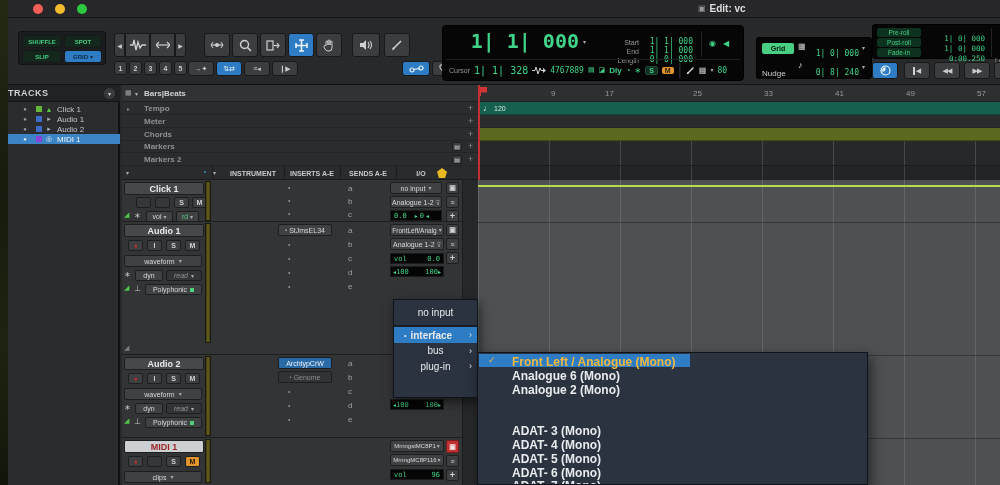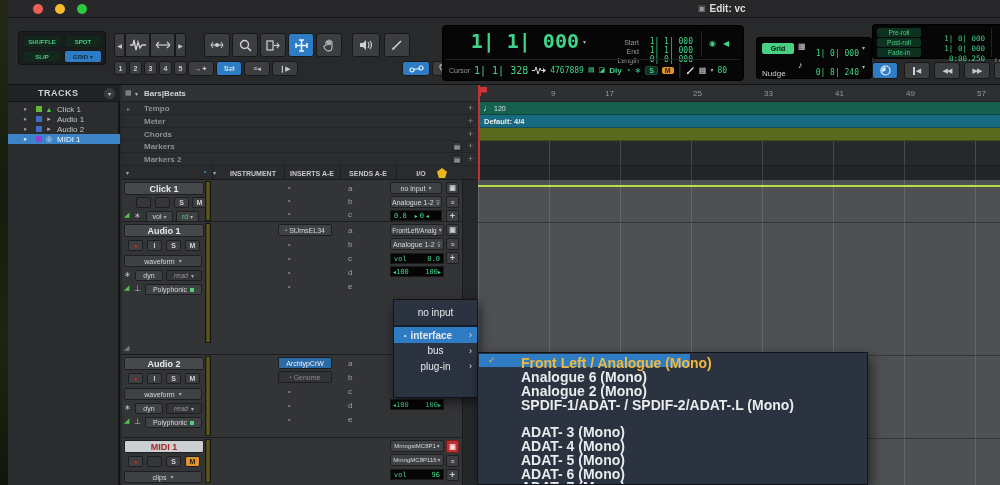--- a/index.html
+++ b/index.html
@@ -15,21 +15,21 @@
 .tb{position:absolute;width:15px;height:11px;background:#3e3f41;border:1px solid #1d1e20;border-radius:2px;font-size:7px;font-weight:bold;color:#cfd1d3;display:flex;align-items:center;justify-content:center}
 .plate{position:absolute;background:#3f4143;border:1px solid #1d1e20;border-radius:2px;font-size:7px;color:#d6d8da;display:flex;align-items:center;justify-content:center;white-space:nowrap}
 .blk{position:absolute;background:#050505;border:1px solid #1a1b1d;display:flex;align-items:center;font-size:7px}
 .caret{font-size:6px;color:#a9abad;line-height:1}
 .rowlabel{font-size:8px;color:#8e9194}
 .colhdr{position:absolute;top:1px;height:12px;font-size:7px;font-weight:bold;color:#c6c8ca;display:flex;align-items:center;justify-content:center}
 .sendletter{position:absolute;left:8px;font-size:8px;color:#9fa1a3}
 .insdot{position:absolute;left:6px;font-size:7px;color:#8d8f91}
 .lane{position:absolute;left:0;width:522px;background:#4e5052;background-image:repeating-linear-gradient(to right,#63666a 0,#63666a 1px,transparent 1px,transparent 71px);border-top:1px solid #35373a}
 .mi{display:flex;align-items:center;justify-content:center;font-size:10px;color:#e7e9eb}
-.sub-item{position:absolute;left:43px;font-size:14px;font-weight:600;color:#e9ebed;white-space:nowrap}
+.sub-item{position:absolute;left:34px;font-size:12px;font-weight:600;color:#e9ebed;white-space:nowrap}
 .track-item{position:absolute;left:0;width:112px;height:10px;display:flex;align-items:center;font-size:8px;color:#c3c5c7}
 .ticon{width:10px;text-align:center;font-size:6px}
 svg{display:block}
 </style>
 </head>
 <body>
 
 <div id="root">
 
   <div class="r" style="left:0;top:0;width:8px;height:485px;background:linear-gradient(180deg,#232a14,#161b0d 40%,#1e2410 70%,#12160a)"></div>
@@ -244,21 +244,21 @@
     <div class="r btn" style="left:896px;top:44px;width:26px;height:17px;font-size:7px">
         <span style="border-left:2px solid #cfd1d3;padding-left:1px">◀</span>
       </div>
     <div class="r btn" style="left:926px;top:44px;width:26px;height:17px;font-size:7px;letter-spacing:-1px">◀◀</div>
     <div class="r btn" style="left:956px;top:44px;width:26px;height:17px;font-size:7px;letter-spacing:-1px">▶▶</div>
     <div class="r btn" style="left:986px;top:44px;width:26px;height:17px;font-size:7px"></div>
   </div>
 
   <div class="r" style="left:8px;top:85px;width:112px;height:400px;background:#2b2c2e;border-right:2px solid #121314">
     <div class="r" style="left:0;top:0;width:112px;height:17px;background:#212225;border-bottom:1px solid #151618;display:flex;align-items:center">
-      <span style="font-size:9px;font-weight:bold;color:#cdd0d2;margin-left:30px;letter-spacing:.5px">TRACKS</span>
+      <span style="font-size:9px;font-weight:bold;color:#cdd0d2;letter-spacing:.5px">TRACKS</span>
       <span style="margin-left:auto;margin-right:5px;width:11px;height:11px;border-radius:50%;background:#3a3b3d;display:flex;align-items:center;justify-content:center;font-size:6px;color:#cfd1d3">▾</span>
     </div>
     <div class="track-item" style="top:19px">
       <span class="ticon" style="margin-left:12px;color:#97999b">●</span>
       <span style="width:6px;height:6px;background:#63b83a;margin-left:6px"></span>
       <span class="ticon" style="color:#58c83c;font-size:7px;margin-left:2px">▲</span>
       <span style="margin-left:3px">Click 1</span>
     </div>
     <div class="track-item" style="top:29px">
       <span class="ticon" style="margin-left:12px;color:#97999b">●</span>
@@ -334,23 +334,20 @@
       <span class="r dim" style="left:286px;top:4px;font-size:8px">33</span>
       <span class="r dim" style="left:357px;top:4px;font-size:8px">41</span>
       <span class="r dim" style="left:428px;top:4px;font-size:8px">49</span>
       <span class="r dim" style="left:499px;top:4px;font-size:8px">57</span>
       <div class="r" style="left:2px;top:2px;width:7px;height:9px;background:#d03434;clip-path:polygon(0 0,100% 0,100% 60%,15% 60%,15% 100%,0 100%)"></div>
     </div>
     <div class="r" style="left:0;top:17px;width:522px;height:13px;background:#15604f;border-bottom:1px solid #0e463a;display:flex;align-items:center">
       <span style="font-size:9px;color:#e8f0ec;margin-left:5px">♩</span>
       <span style="font-size:7px;color:#d8e6e0;margin-left:2px">120</span>
     </div>
-    <div class="r" style="left:0;top:30px;width:522px;height:13px;background:#176a80;border-bottom:1px solid #10505f;display:flex;align-items:center">
-      <span style="font-size:7.5px;font-weight:bold;color:#e8eef0;margin-left:6px">Default: 4/4</span>
-    </div>
     <div class="r" style="left:0;top:43px;width:522px;height:13px;background:#5a691e;border-bottom:1px solid #414d14"></div>
     <div class="r" style="left:0;top:56px;width:522px;height:25px;background:#27282a;background-image:repeating-linear-gradient(to right,rgba(130,134,138,.35) 0,rgba(130,134,138,.35) 1px,transparent 1px,transparent 71px);border-bottom:1px solid #1c1d1f"></div>
     <div class="r" style="left:0;top:81px;width:522px;height:14px;background:#232426;background-image:repeating-linear-gradient(to right,rgba(130,134,138,.3) 0,rgba(130,134,138,.3) 1px,transparent 1px,transparent 71px)"></div>
     <div class="lane" style="top:95px;height:42px;border-top:none">
       <div class="r" style="left:0;top:5px;width:522px;height:2px;background:#b8dc4e"></div>
     </div>
     <div class="lane" style="top:137px;height:133px"></div>
     <div class="lane" style="top:270px;height:83px"></div>
     <div class="lane" style="top:353px;height:47px"></div>
     <div class="r" style="left:0;top:0;width:2px;height:95px;background:#c23232"></div>
@@ -593,21 +590,20 @@
         <span style="position:absolute;right:5px;font-size:9px">›</span>
       </div>
   </div>
 
   <div class="r" style="left:477px;top:352px;width:391px;height:133px;background:#2b3340;border:1px solid #10141a;box-shadow:3px 5px 12px rgba(0,0,0,.55);overflow:hidden;z-index:41">
     <div class="r" style="left:1px;top:1px;width:211px;height:13px;background:#2e7cc4"></div>
     <span class="r" style="left:10px;top:2px;font-size:9px;color:#f0b93e;z-index:2">✓</span>
     <span class="sub-item" style="top:2px;color:#f0b93e;font-weight:bold;z-index:2">Front Left / Analogue (Mono)</span>
     <span class="sub-item" style="top:16px">Analogue 6 (Mono)</span>
     <span class="sub-item" style="top:30px">Analogue 2 (Mono)</span>
-    <span class="sub-item" style="top:44px">SPDIF-1/ADAT- / SPDIF-2/ADAT-.L (Mono)</span>
     <span class="sub-item" style="top:71px">ADAT- 3 (Mono)</span>
     <span class="sub-item" style="top:85px">ADAT- 4 (Mono)</span>
     <span class="sub-item" style="top:99px">ADAT- 5 (Mono)</span>
     <span class="sub-item" style="top:113px">ADAT- 6 (Mono)</span>
     <span class="sub-item" style="top:126px">ADAT- 7 (Mono)</span>
   </div>
 
 </div>
 
 </body></html>

